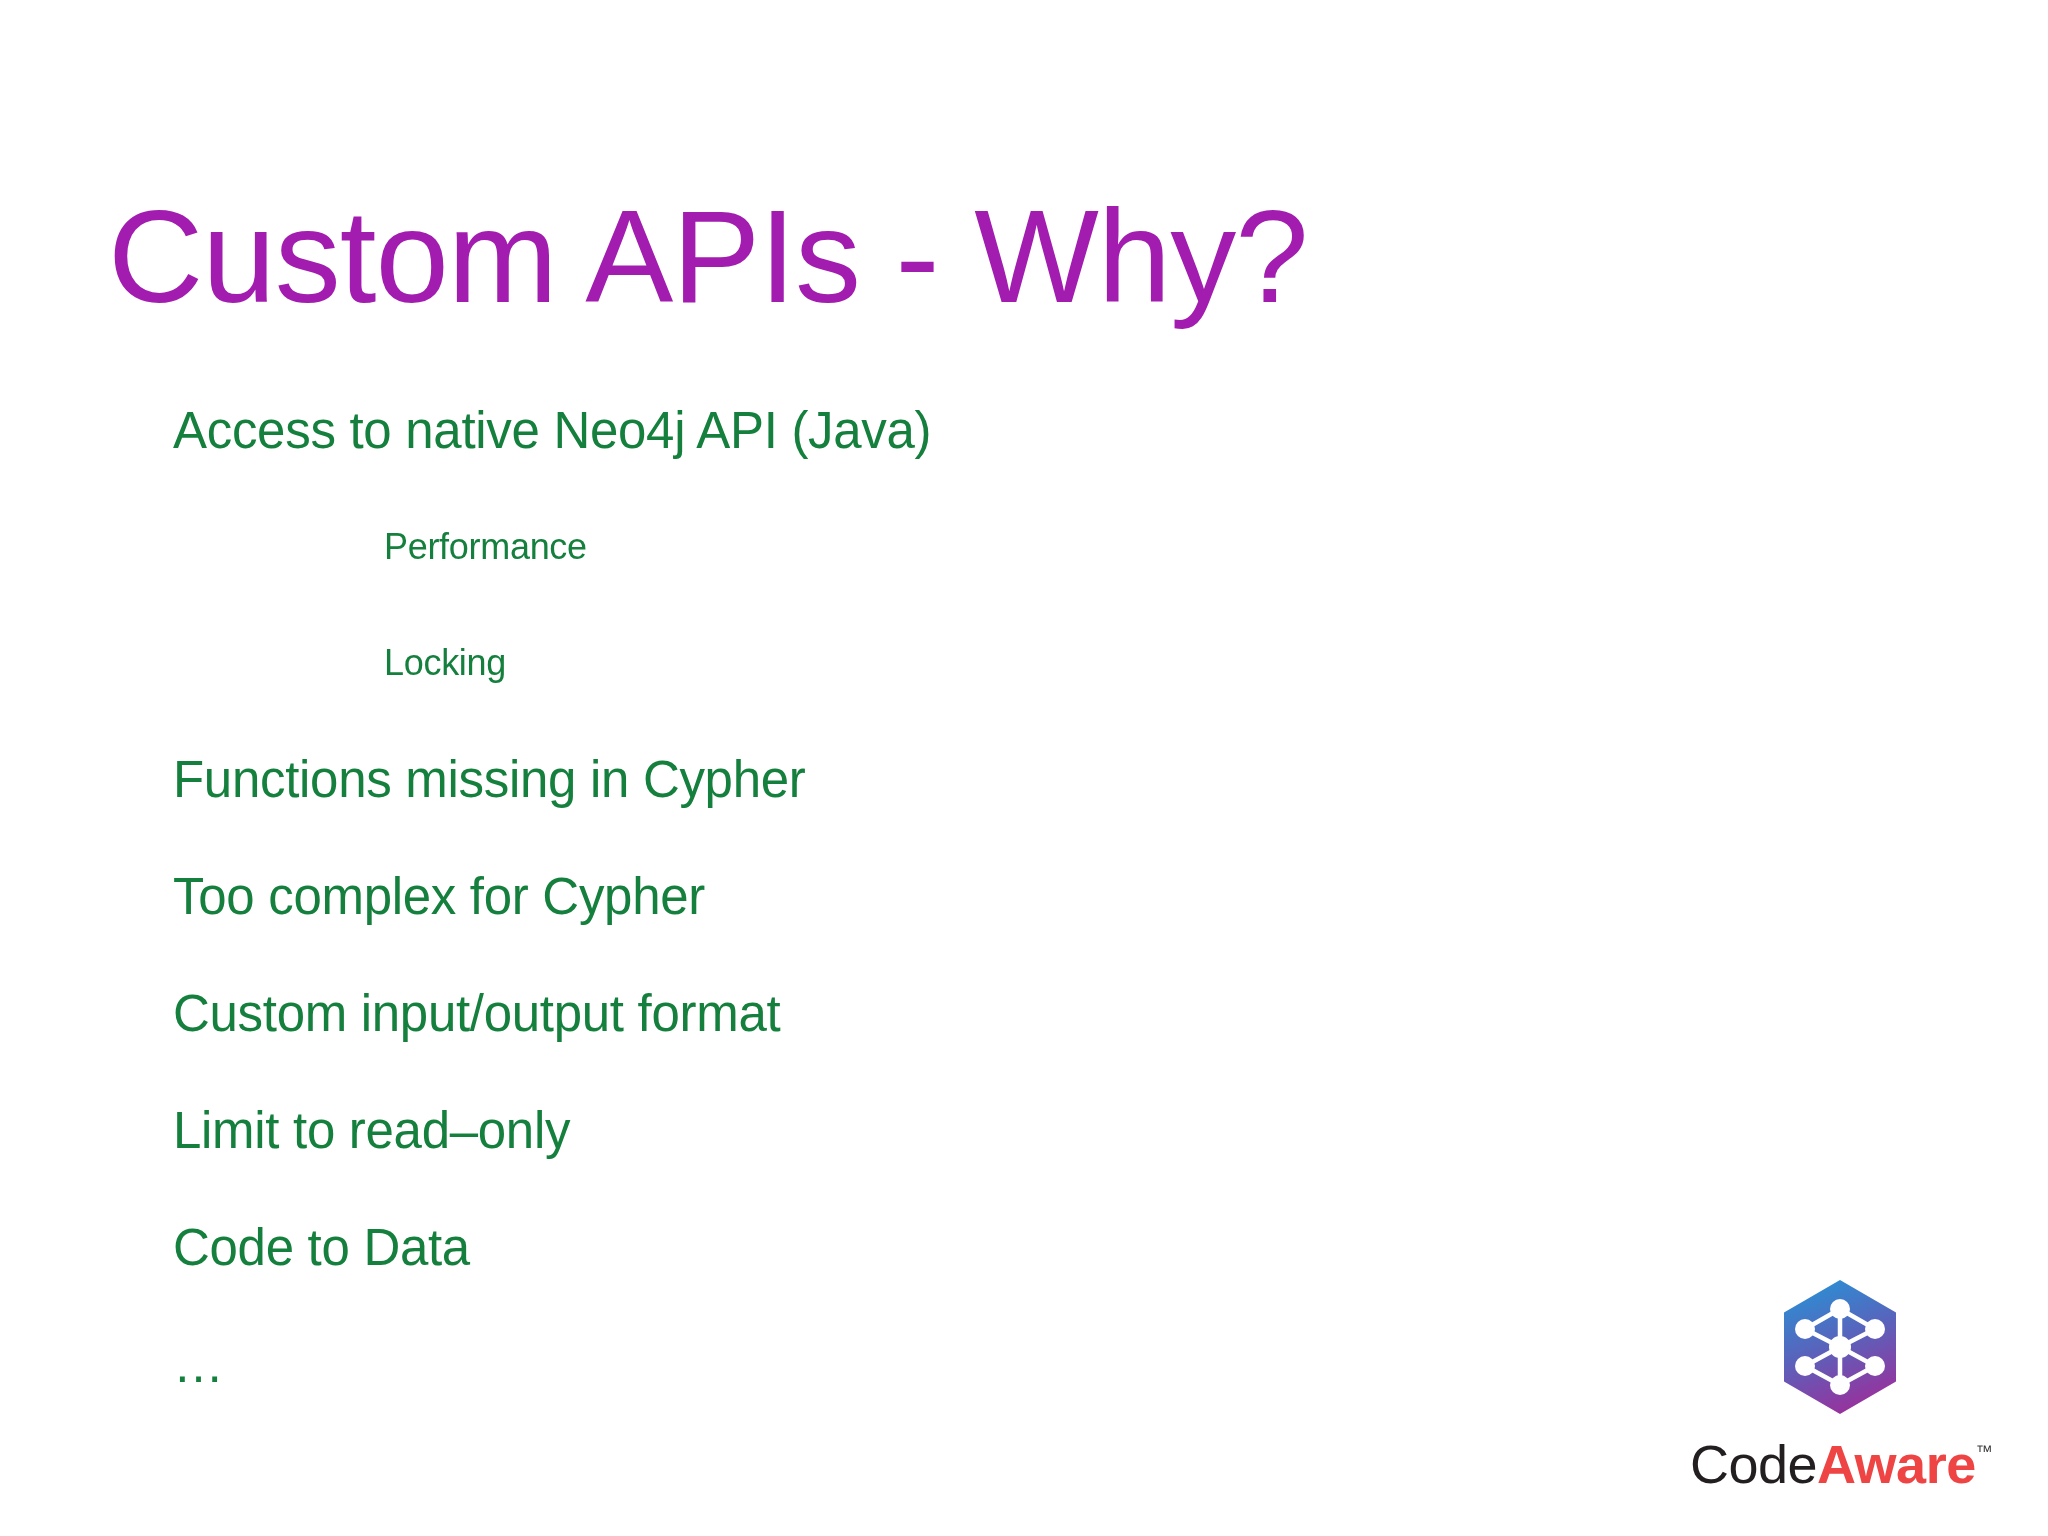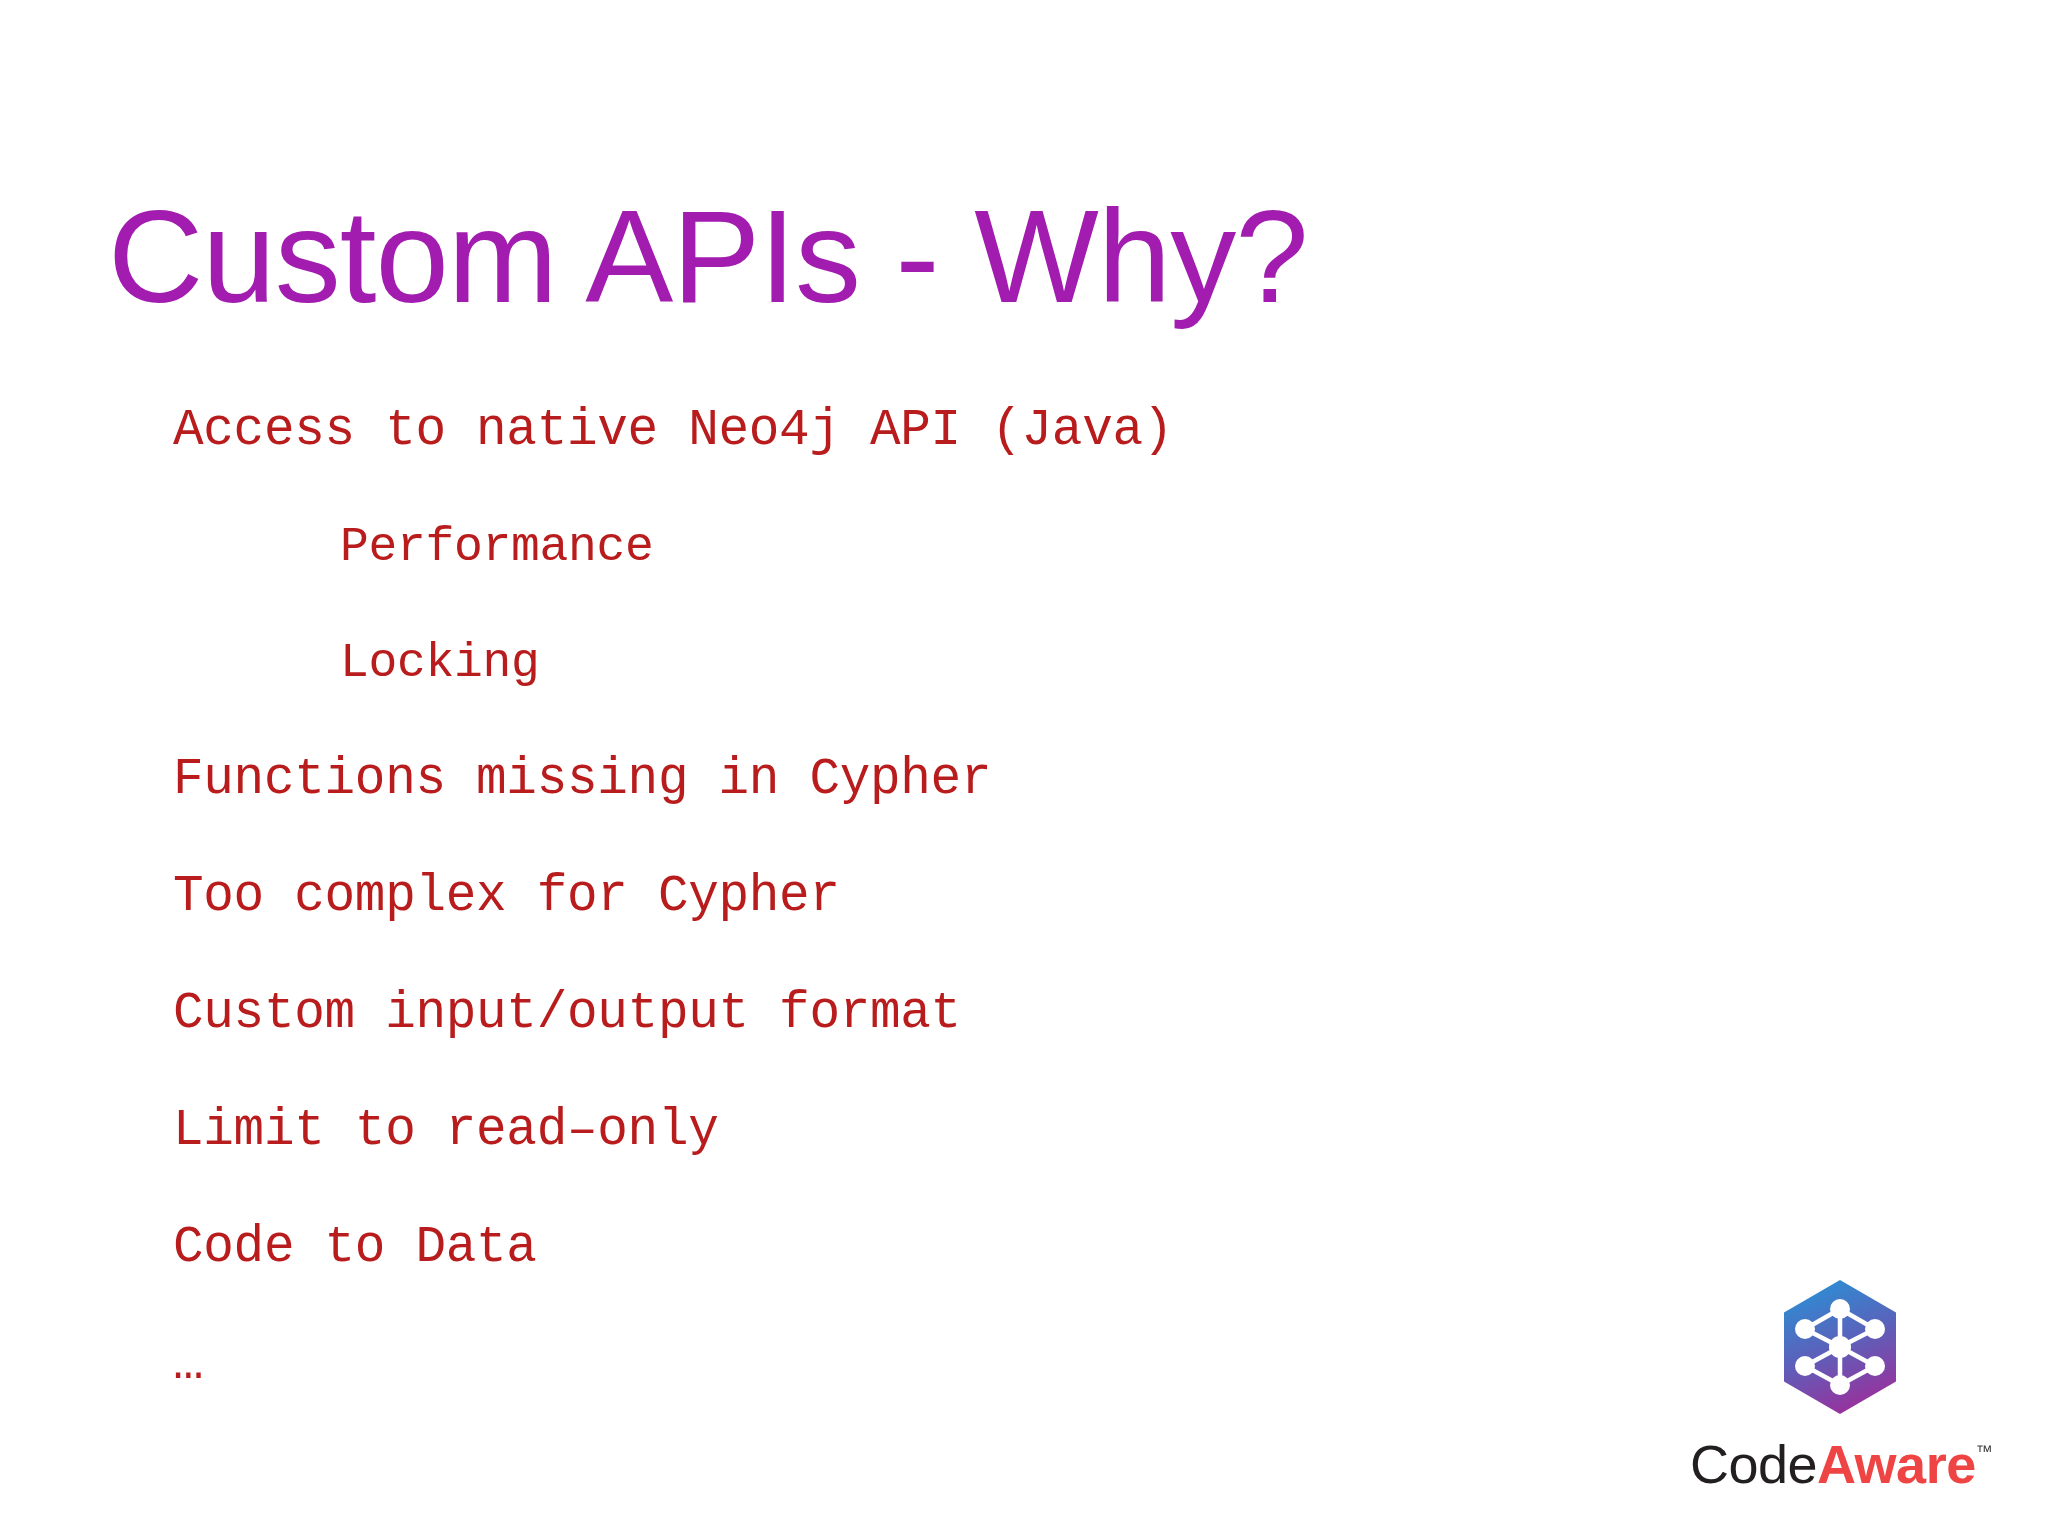--- a/index.html
+++ b/index.html
@@ -75,31 +75,32 @@
   }
 
   .hex-shape {
     width: 100%;
     height: 100%;
     background: #8e3191;
     clip-path: polygon(25% 4%, 75% 4%, 100% 50%, 75% 96%, 25% 96%, 0% 50%);
   }
 
   .bullet-text {
-    color: #b91c1c;
-    font-family: Liberation Mono, monospace;
+    color: #15803d;
+    font-family: Liberation Sans, sans-serif;
     white-space: nowrap;
   }
   .level-1 .bullet-text {
     font-size: 51px;
     margin-left: 45px;
     letter-spacing: -0.3px;
   }
   .level-2 .bullet-text {
-    font-size: 48px;
+    font-size: 36px;
+    margin-left: 44px;
     letter-spacing: -0.3px;
   }
 
   
   .logo-wrap {
     position: absolute;
     left: 1690px;
     top: 1278px;
     width: 300px;
     height: 232px;

